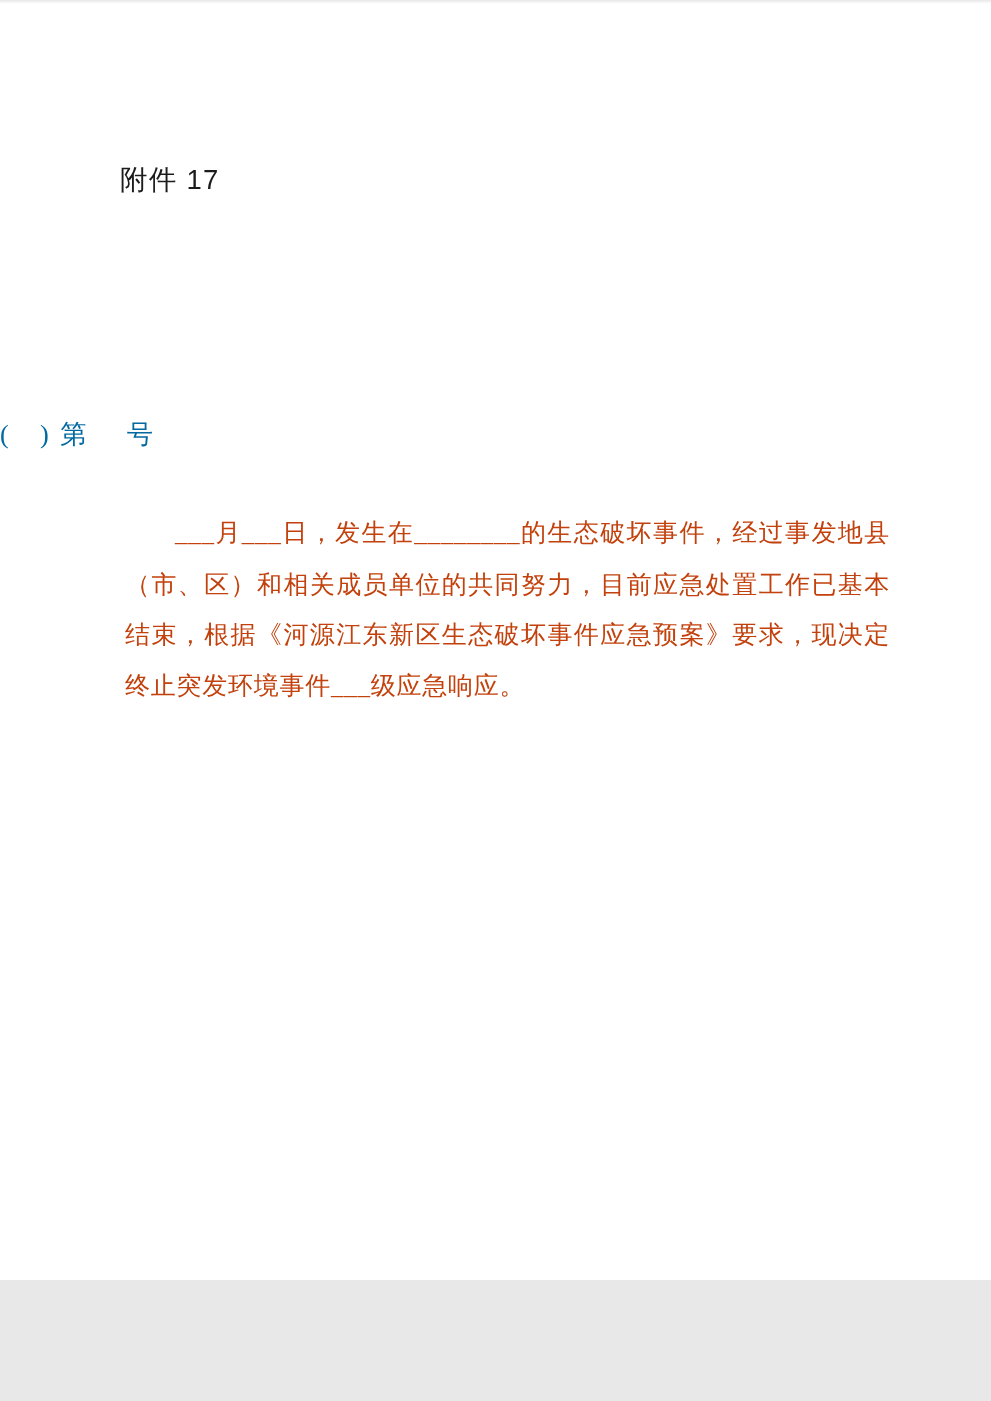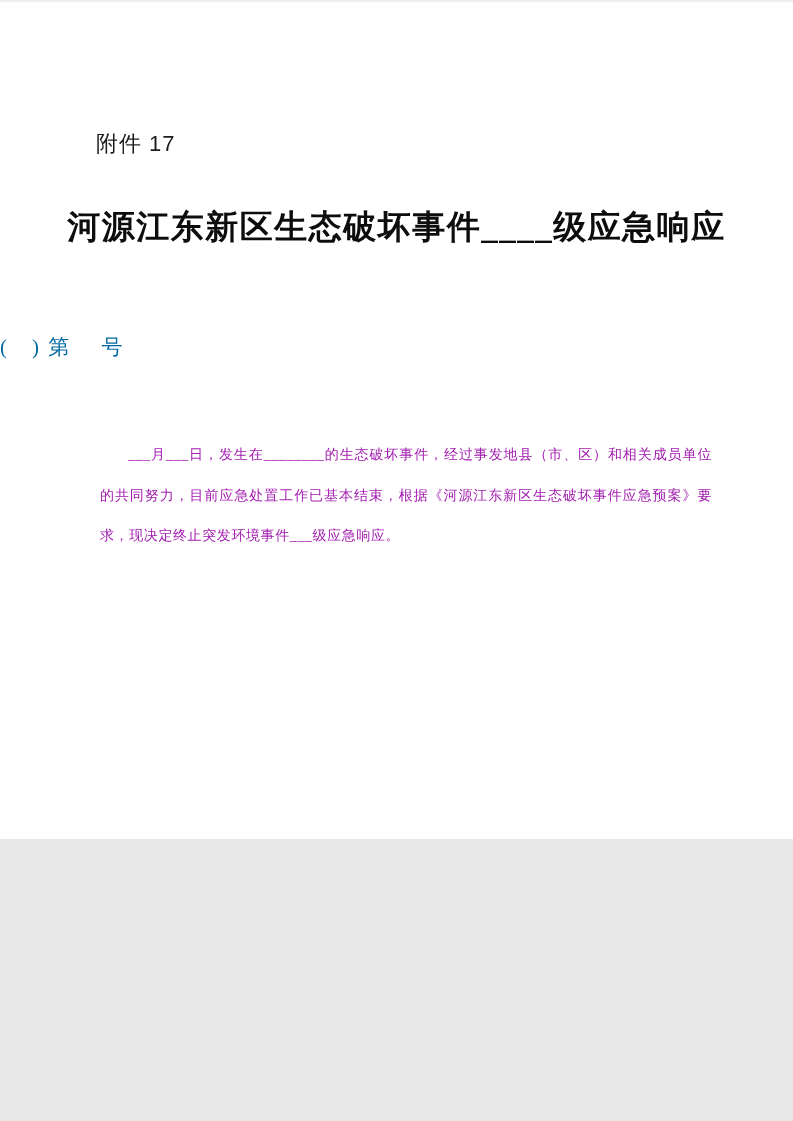--- a/index.html
+++ b/index.html
@@ -3,21 +3,21 @@
 <meta charset="utf-8">
 <style>
   html, body {
     margin: 0;
     padding: 0;
     background: #e8e8e8;
   }
   .page {
     position: relative;
     width: 793px;
-    height: 839px;
+    height: 1024px;
     margin: 0 auto;
     background: #ffffff;
     font-family: "Liberation Serif", "DejaVu Serif", serif;
     color: #1e1e1e;
     overflow: hidden;
     box-sizing: border-box;
     padding-left: 41px;
   }
   .scan-edge {
     position: absolute;
@@ -54,27 +54,26 @@
     font-size: 21px;
     color: #0369a1;
     white-space: pre;
     letter-spacing: 2px;
   }
   .body-paragraph {
     position: absolute;
     left: 100px;
     width: 612px;
     top: 407px;
-    font-size: 14px;
+    font-size: 20px;
     line-height: 40.5px;
     text-align: justify;
     text-indent: 2em;
-    color: #a21caf;
+    color: #c2410c;
     letter-spacing: 0.6px;
-    margin-top: 28px;
   }
   .signature-block {
     position: absolute;
     left: 507px;
     top: 681px;
     font-size: 20px;
     color: #2e2e2e;
   }
   .issuer-line {
     line-height: 28px;
@@ -100,21 +99,20 @@
 </style>
 </head>
 <body>
 
 <div class="page">
   <div class="scan-edge"></div>
 
   <div class="attachment-label">附件 17</div>
 
   <div class="doc-title">
-    <div>河源江东新区生态破坏事件____级应急响应</div>
   </div>
 
   <div class="doc-number-line">(　) 第　 号</div>
 
   <div class="body-paragraph">___月___日，发生在________的生态破坏事件，经过事发地县（市、区）和相关成员单位的共同努力，目前应急处置工作已基本结束，根据《河源江东新区生态破坏事件应急预案》要求，现决定终止突发环境事件___级应急响应。</div>
 
   <div class="signature-block">
   </div>
 
   <div class="page-footer">— 87 —</div>

